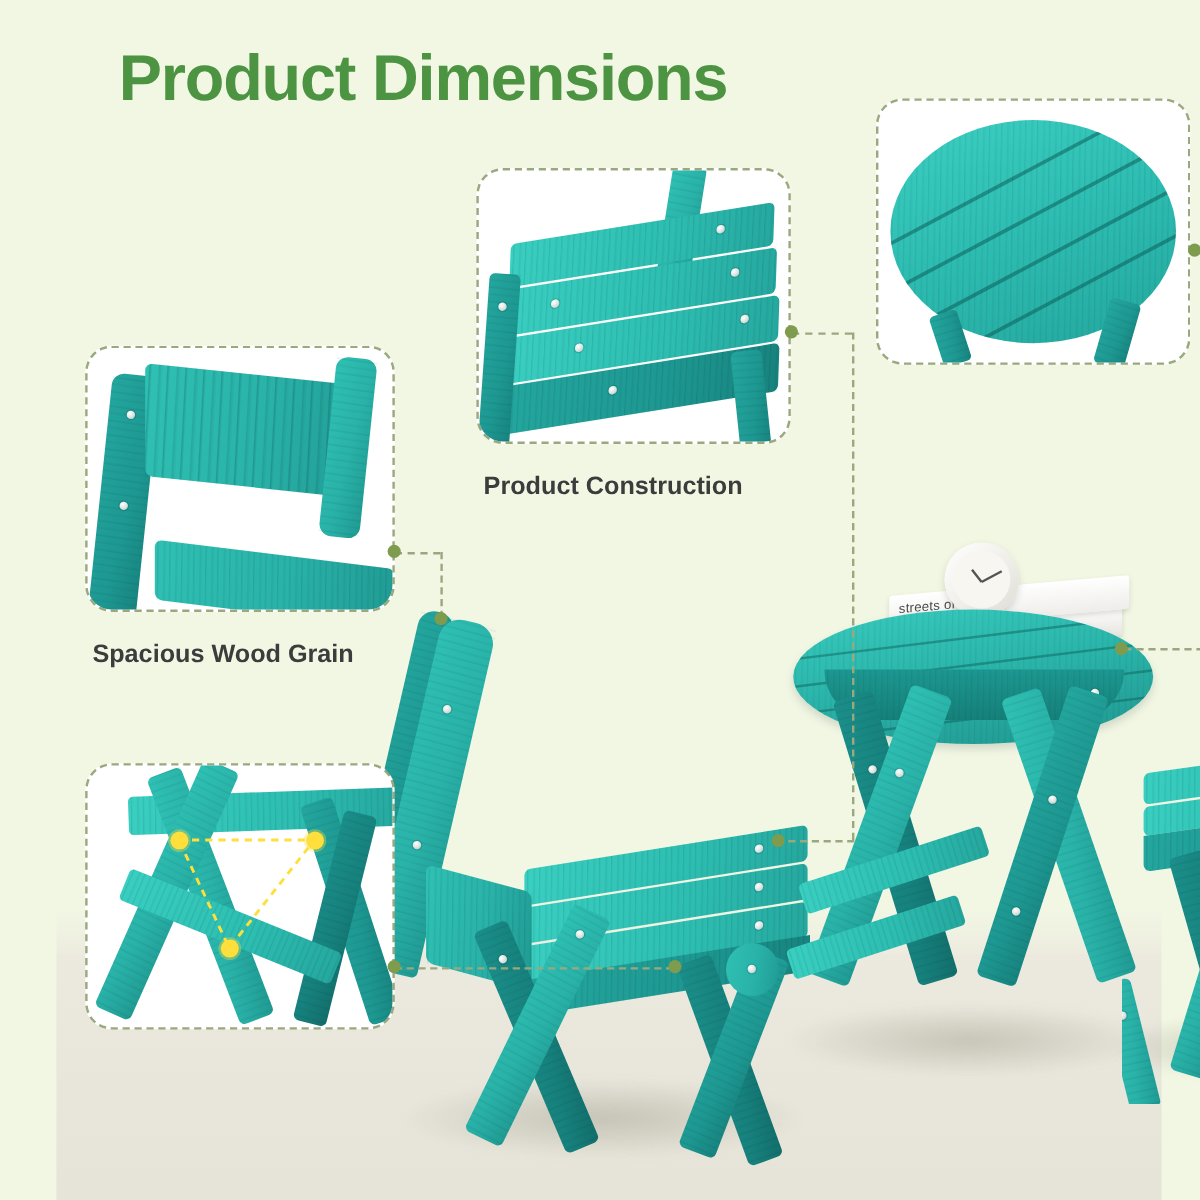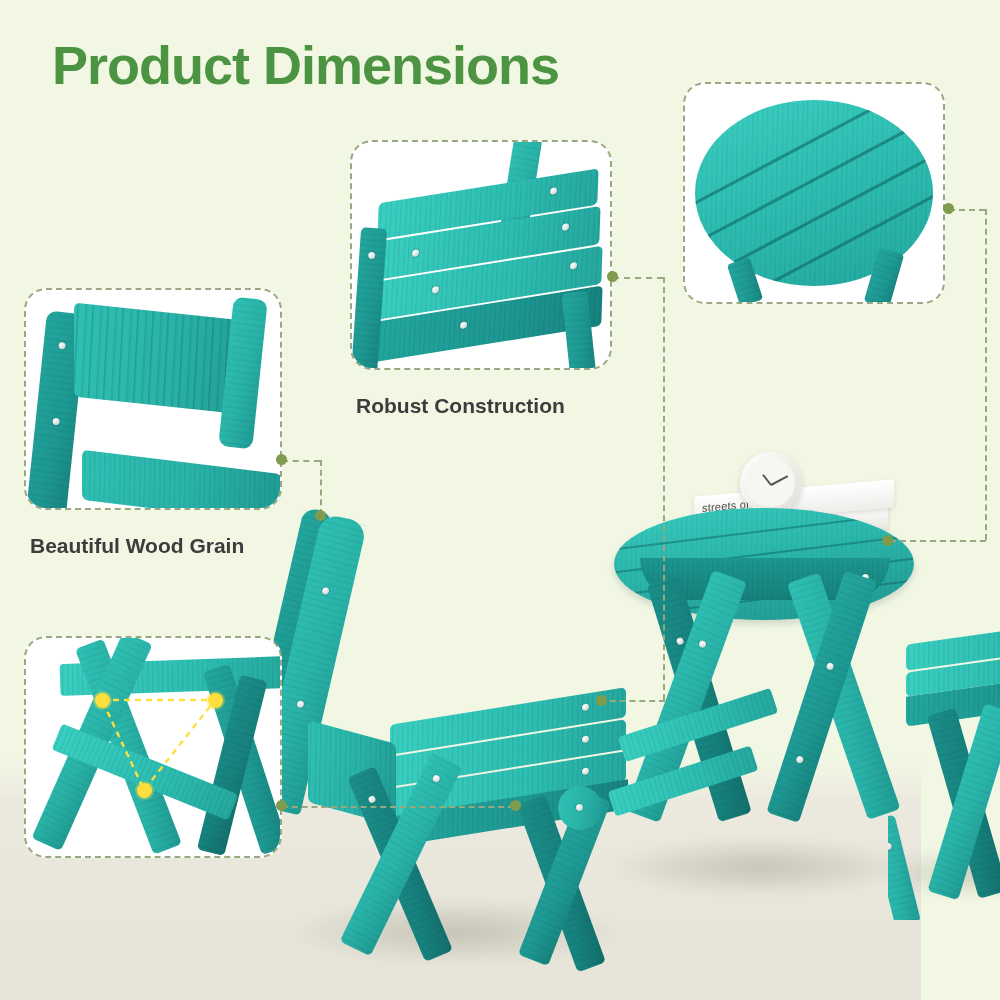--- a/index.html
+++ b/index.html
@@ -3,21 +3,21 @@
 <meta charset="utf-8">
 <style>
   * { margin:0; padding:0; box-sizing:border-box; }
   html,body { width:1000px; height:1000px; }
   body {
     font-family:"Liberation Sans", sans-serif;
     background:#f2f7e4;
     overflow:hidden;
     position:relative;
   }
-  #stage { position:absolute; inset:0; width:921px; height:1000px; }
+  #stage { position:absolute; inset:0; width:921px; height:1000px;margin-left:47px; }
 
   
   .title {
     position:absolute; left:52px; top:36px;
     font-size:54px; font-weight:bold; letter-spacing:-1px;
     color:#4c9442; line-height:1.1; white-space:nowrap;
   }
 
   
   .callout {
@@ -312,21 +312,21 @@
     </div>
     <div class="slab tealA" style="left:200px; top:8px; width:34px; height:150px; border-radius:10px;
                 transform:rotate(6deg);">
       <div class="grainV"></div>
     </div>
     <div class="slab tealA" style="left:56px; top:172px; width:200px; height:50px; border-radius:6px;
                 transform:skewY(7deg);">
       <div class="grain"></div>
     </div>
   </div>
-  <div class="callout-label" style="left:30px; top:532px; width:300px;">Beautiful Wood Grain</div>
+  <div class="callout-label" style="left:30px; top:532px; width:300px;">Spacious Wood Grain</div>
 
   <div class="callout" style="left:350px; top:140px; width:262px; height:230px;">
     <div class="slab tealA" style="left:154px; top:-6px; width:28px; height:110px; border-radius:6px;
                 transform:rotate(9deg);">
       <div class="grainV"></div>
     </div>
     <div class="slab tealD" style="left:26px; top:44px; width:220px; height:36px; border-radius:5px;
                 transform:skewY(-11deg) rotate(2deg);">
       <div class="grain"></div>
       <div class="screw" style="left:172px; top:12px;"></div>
@@ -351,21 +351,21 @@
     <div class="slab tealB" style="left:4px; top:86px; width:26px; height:148px; border-radius:5px;
                 transform:rotate(4deg);">
       <div class="grainV"></div>
       <div class="screw" style="left:9px; top:24px;"></div>
     </div>
     <div class="slab tealB" style="left:214px; top:150px; width:26px; height:86px; border-radius:5px;
                 transform:rotate(-6deg);">
       <div class="grainV"></div>
     </div>
   </div>
-  <div class="callout-label" style="left:356px; top:392px; width:300px;">Robust Construction</div>
+  <div class="callout-label" style="left:356px; top:392px; width:300px;">Product Construction</div>
 
   <div class="callout" style="left:683px; top:82px; width:262px; height:222px;">
     <div style="position:absolute; left:10px; top:16px; width:238px; height:186px;
                 border-radius:50%; overflow:hidden;
                 background:linear-gradient(160deg,#3ccfc2 0%,#2dbcb1 50%,#23a79e 100%);">
       <div class="grain" style="opacity:.22;"></div>
       <div style="position:absolute; left:-20px; top:30px; width:130%; height:3px; background:rgba(8,88,84,.5); transform:rotate(-28deg);"></div>
       <div style="position:absolute; left:-20px; top:70px; width:130%; height:3px; background:rgba(8,88,84,.5); transform:rotate(-28deg);"></div>
       <div style="position:absolute; left:-20px; top:110px; width:130%; height:3px; background:rgba(8,88,84,.5); transform:rotate(-28deg);"></div>
       <div style="position:absolute; left:-20px; top:150px; width:130%; height:3px; background:rgba(8,88,84,.5); transform:rotate(-28deg);"></div>

